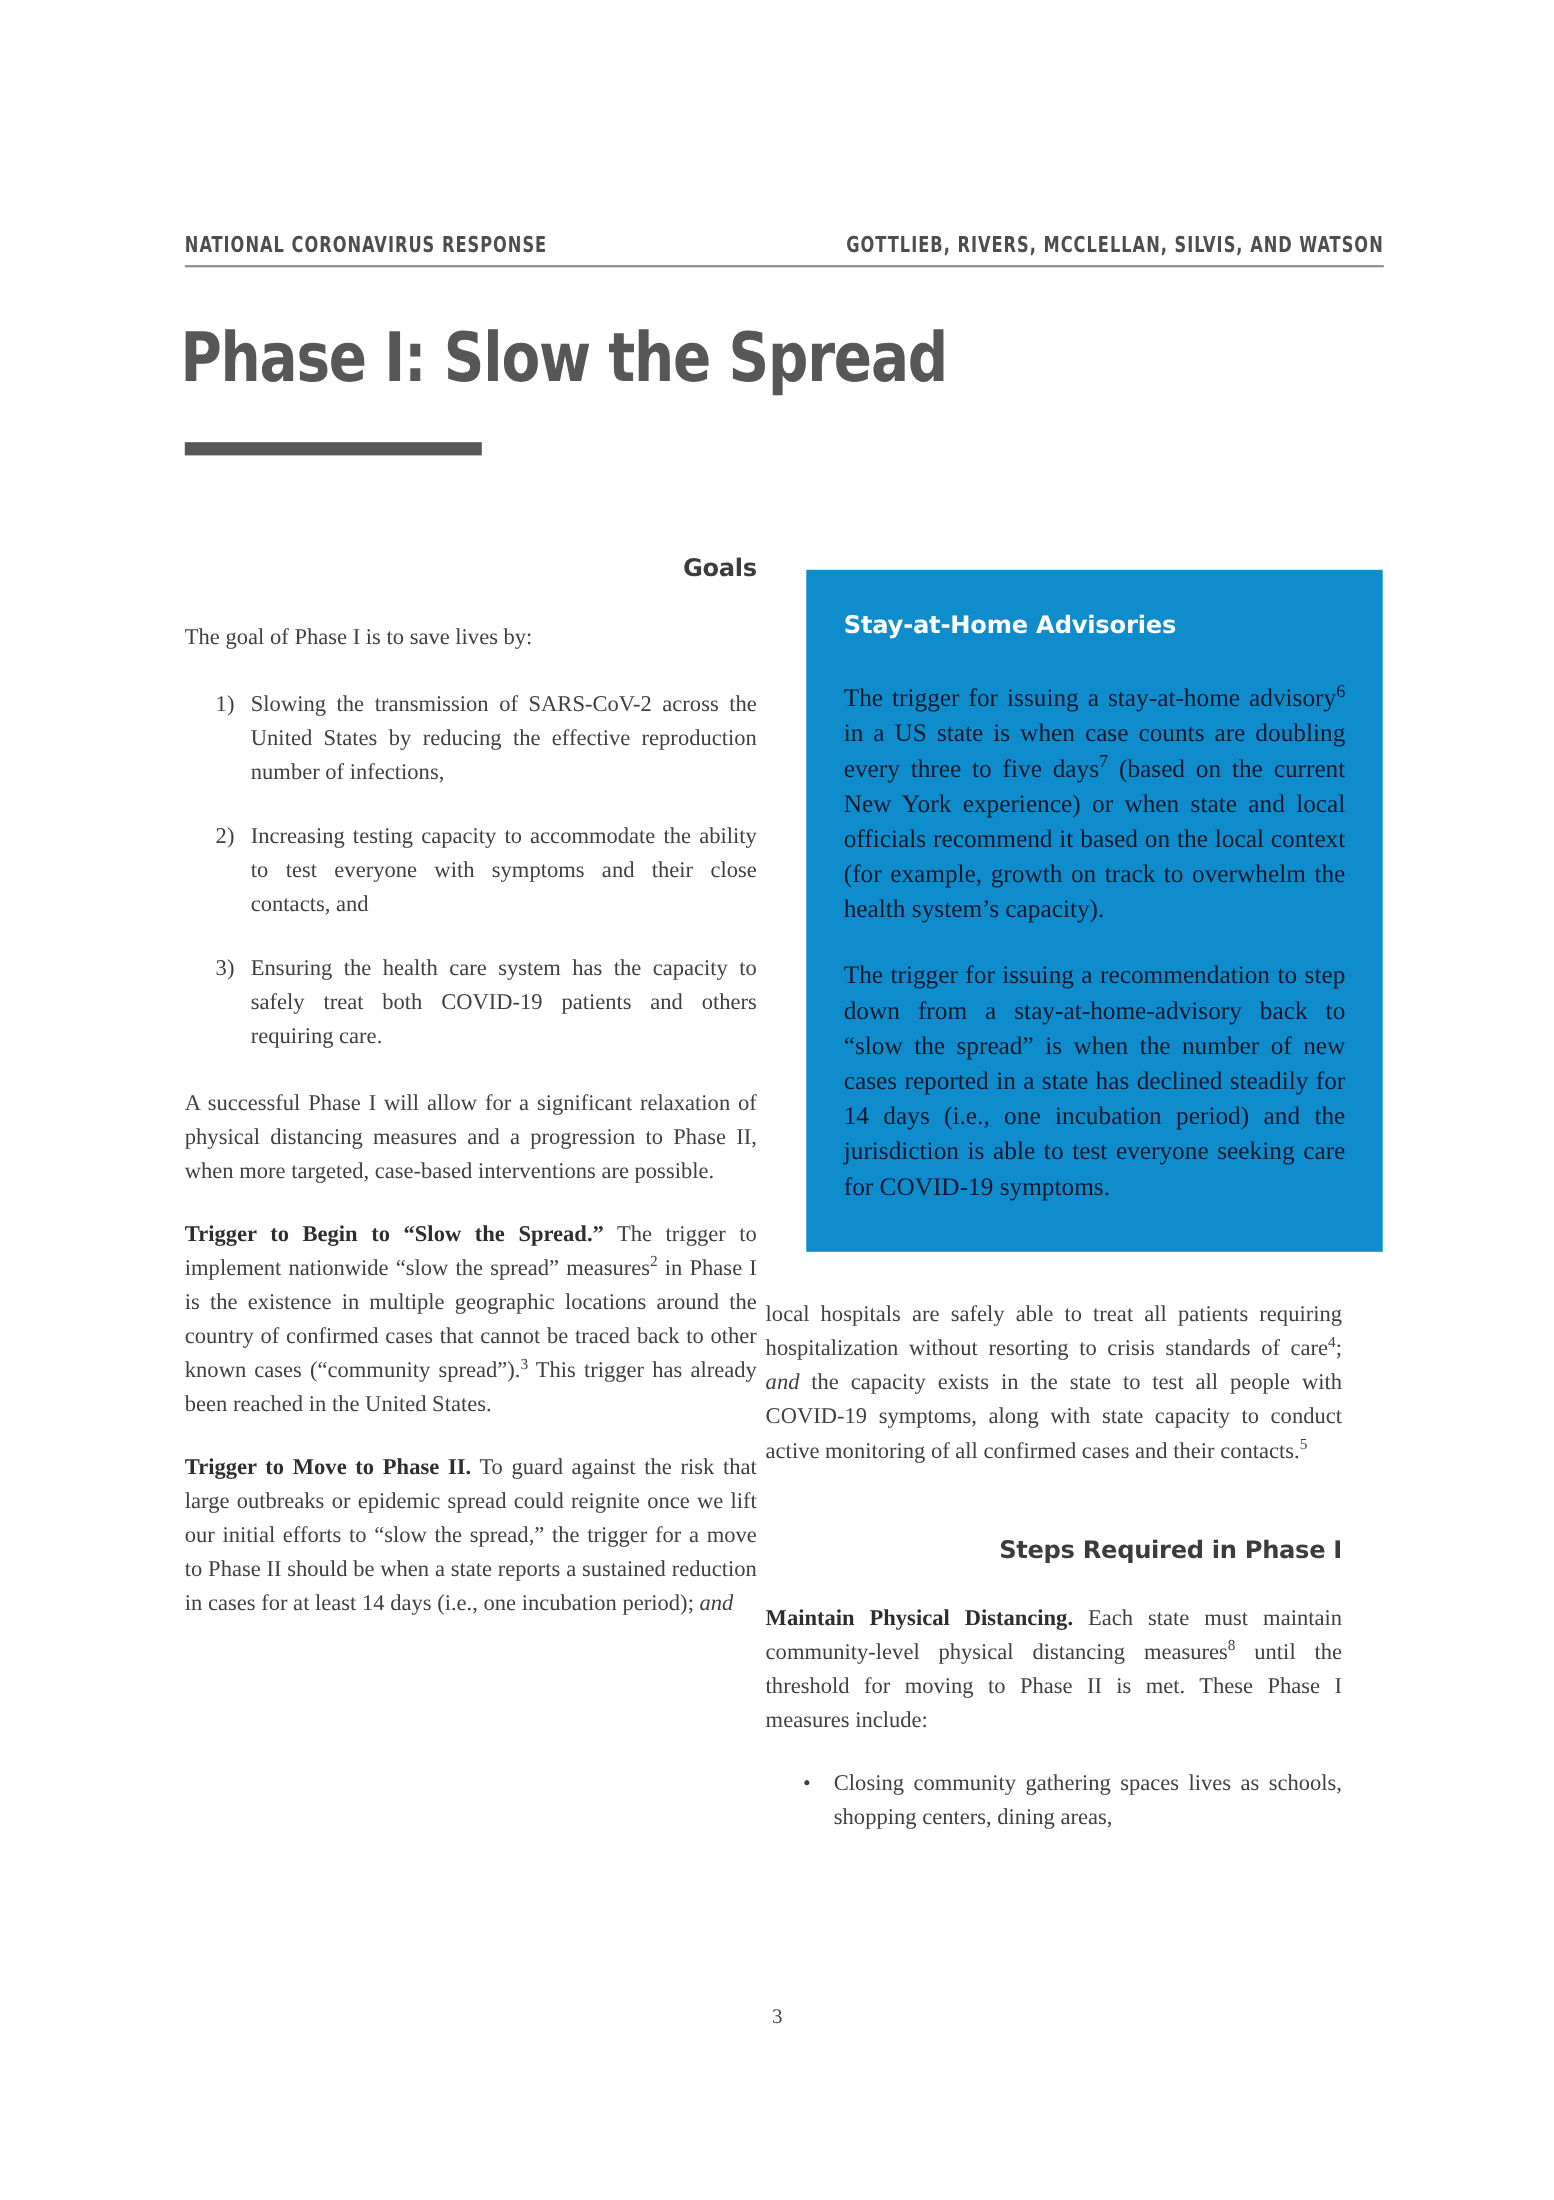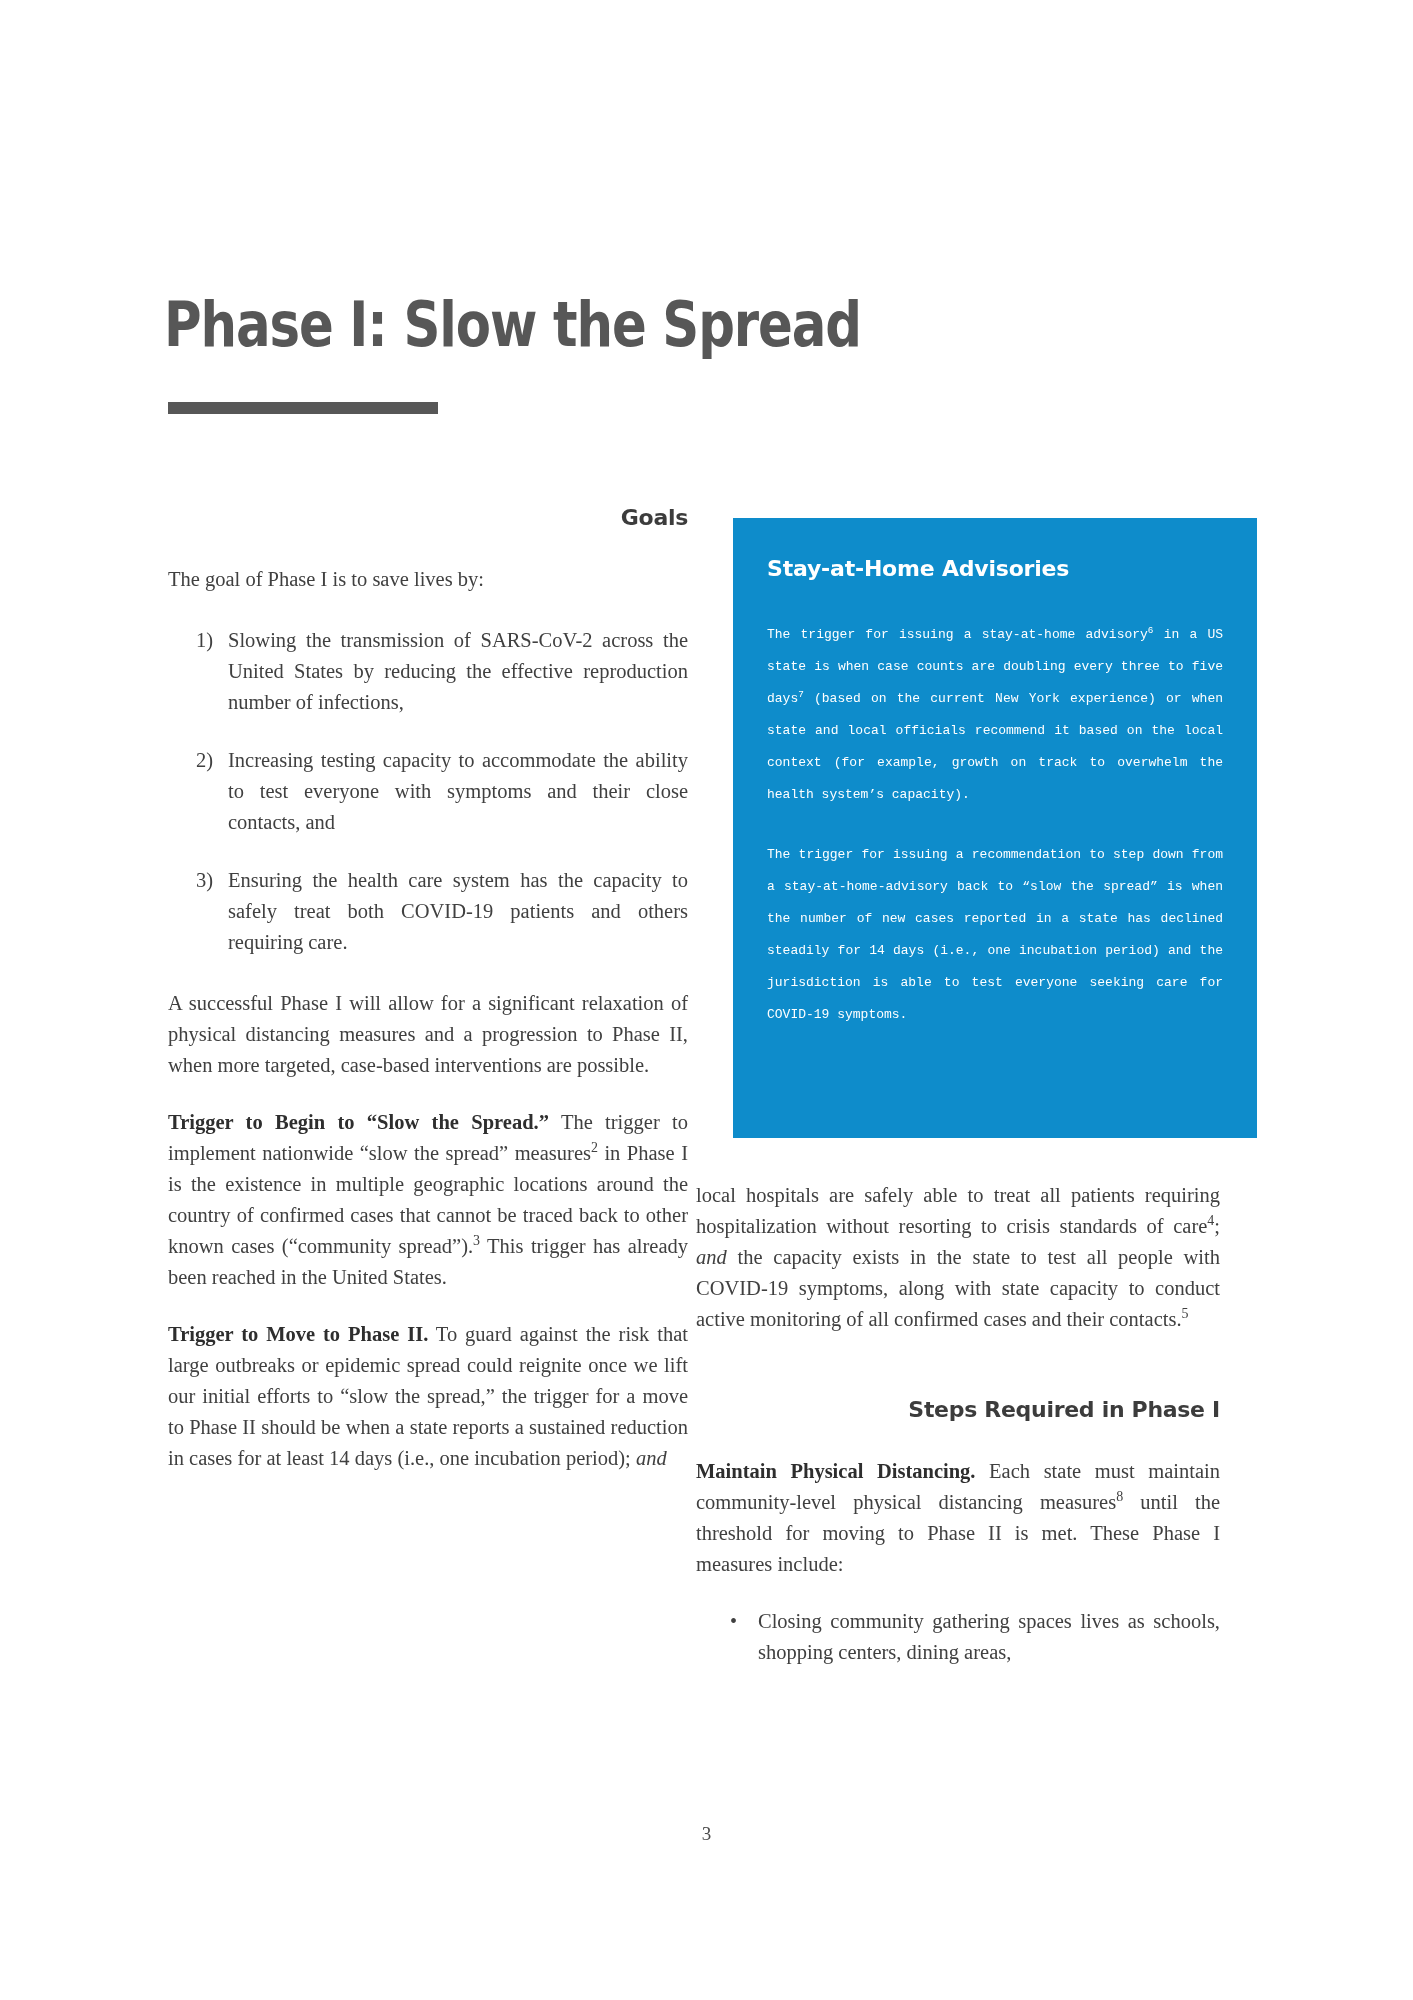--- a/index.html
+++ b/index.html
@@ -170,24 +170,24 @@
   }
   .callout h3 {
     font-family: "DejaVu Sans", "Liberation Sans", sans-serif;
     font-weight: bold;
     font-size: 22px;
     color: #ffffff;
     margin: 0 0 38px 0;
     letter-spacing: -0.2px;
   }
   .callout p {
-    font-family: Liberation Mono, monospace;
-    font-size: 13px;
+    font-family: Liberation Serif, serif;
+    font-size: 23px;
     line-height: 32px;
-    color: #ffffff;
+    color: #0f172a;
     margin: 0 0 28px 0;
     text-align: justify;
   }
   .callout p:last-child { margin-bottom: 0; }
   .callout sup { font-size: 0.72em; }
 
   
   .page-number {
     position: absolute;
     left: 0;
@@ -197,20 +197,24 @@
     font-family: "Liberation Serif", serif;
     font-size: 19px;
     color: #4a4a4a;
   }
 </style>
 </head>
 <body>
 
 <div class="page">
 
+  <div class="running-head">
+    <span class="rh-left">NATIONAL CORONAVIRUS RESPONSE</span>
+    <span class="rh-right">GOTTLIEB, RIVERS, MCCLELLAN, SILVIS, AND WATSON</span>
+  </div>
 
   <div class="page-title">Phase I: Slow the Spread</div>
   <div class="title-rule"></div>
 
   <div class="col-left">
 
     <h2 class="section-head">Goals</h2>
 
     <p class="body left-align">The goal of Phase I is to save lives by:</p>
 

